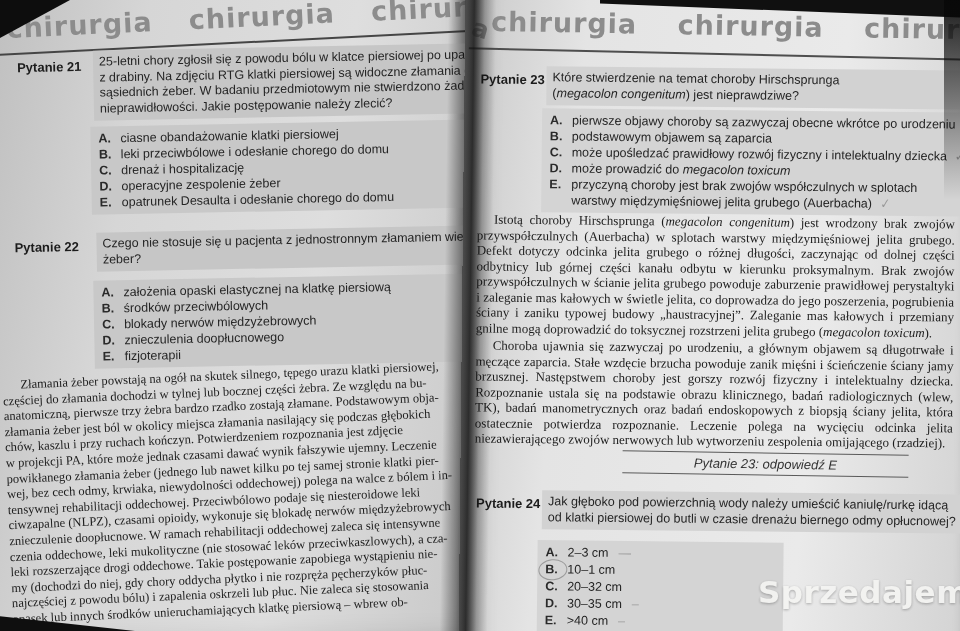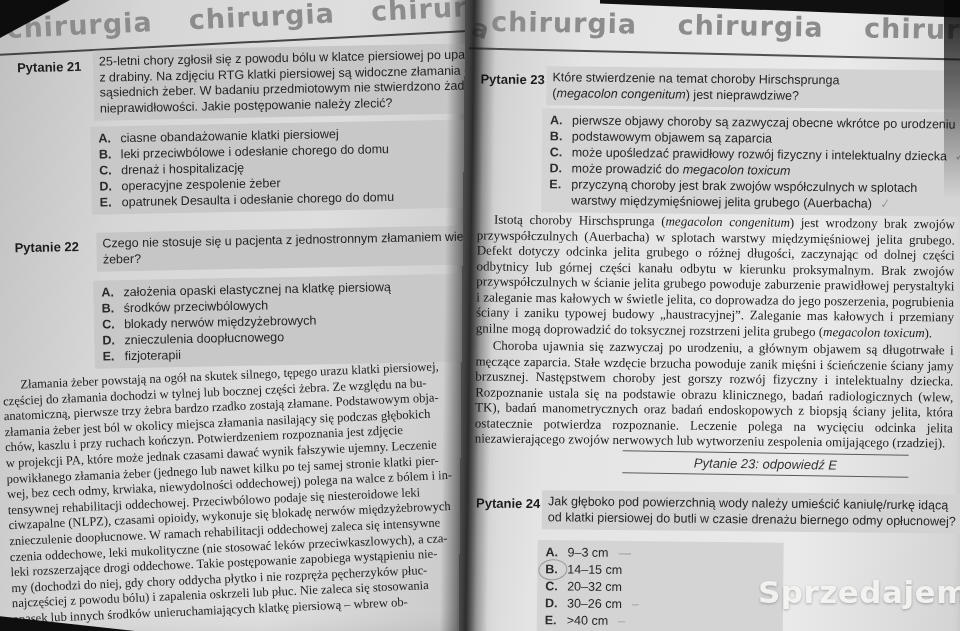--- a/index.html
+++ b/index.html
@@ -141,24 +141,24 @@
     <p class="rpara" style="top:350px;">Choroba ujawnia się zazwyczaj po urodzeniu, a głównym objawem są długotrwałe i męczące zaparcia. Stałe wzdęcie brzucha powoduje zanik mięśni i ścieńczenie ściany jamy brzusznej. Następstwem choroby jest gorszy rozwój fizyczny i intelektualny dziecka. Rozpoznanie ustala się na podstawie obrazu klinicznego, badań radiologicznych (wlew, TK), badań manometrycznych oraz badań endoskopowych z biopsją ściany jelita, która ostatecznie potwierdza rozpoznanie. Leczenie polega na wycięciu odcinka jelita niezawierającego zwojów nerwowych lub wytworzeniu zespolenia omijającego (rzadziej).</p>
 
     <div class="answer-key"><span>Pytanie 23: odpowiedź E</span></div>
 
     <span class="qlabel" style="left:16px;top:508px;">Pytanie 24</span>
     <div class="qbox" style="left:82px;top:502px;width:410px;">
       <div class="qline">Jak głęboko pod powierzchnią wody należy umieścić kaniulę/rurkę idącą</div>
       <div class="qline">od klatki piersiowej do butli w czasie drenażu biernego odmy opłucnowej?</div>
     </div>
     <div class="abox" style="left:78px;top:552px;width:230px;">
-      <div class="arow" style="line-height:17px;"><span class="akey">A.</span><span>9–3 cm</span><span class="dash">—</span></div>
-      <div class="arow" style="line-height:17px;"><span class="akey"><span class="circle-mark"></span><span>B.</span></span><span>14–15 cm</span></div>
+      <div class="arow" style="line-height:17px;"><span class="akey">A.</span><span>2–3 cm</span><span class="dash">—</span></div>
+      <div class="arow" style="line-height:17px;"><span class="akey"><span class="circle-mark"></span><span>B.</span></span><span>10–1 cm</span></div>
       <div class="arow" style="line-height:17px;"><span class="akey">C.</span><span>20–32 cm</span></div>
-      <div class="arow" style="line-height:17px;"><span class="akey">D.</span><span>30–26 cm</span><span class="dash">–</span></div>
+      <div class="arow" style="line-height:17px;"><span class="akey">D.</span><span>30–35 cm</span><span class="dash">–</span></div>
       <div class="arow" style="line-height:17px;"><span class="akey">E.</span><span>&gt;40 cm</span><span class="dash">–</span></div>
     </div>
   </div>
 
   <div class="shadow gutter"></div>
   <div class="shadow corner-tl"></div>
   <div class="shadow strip-top"></div>
   <div class="shadow strip-right"></div>
   <div class="shadow corner-bl"></div>
 

